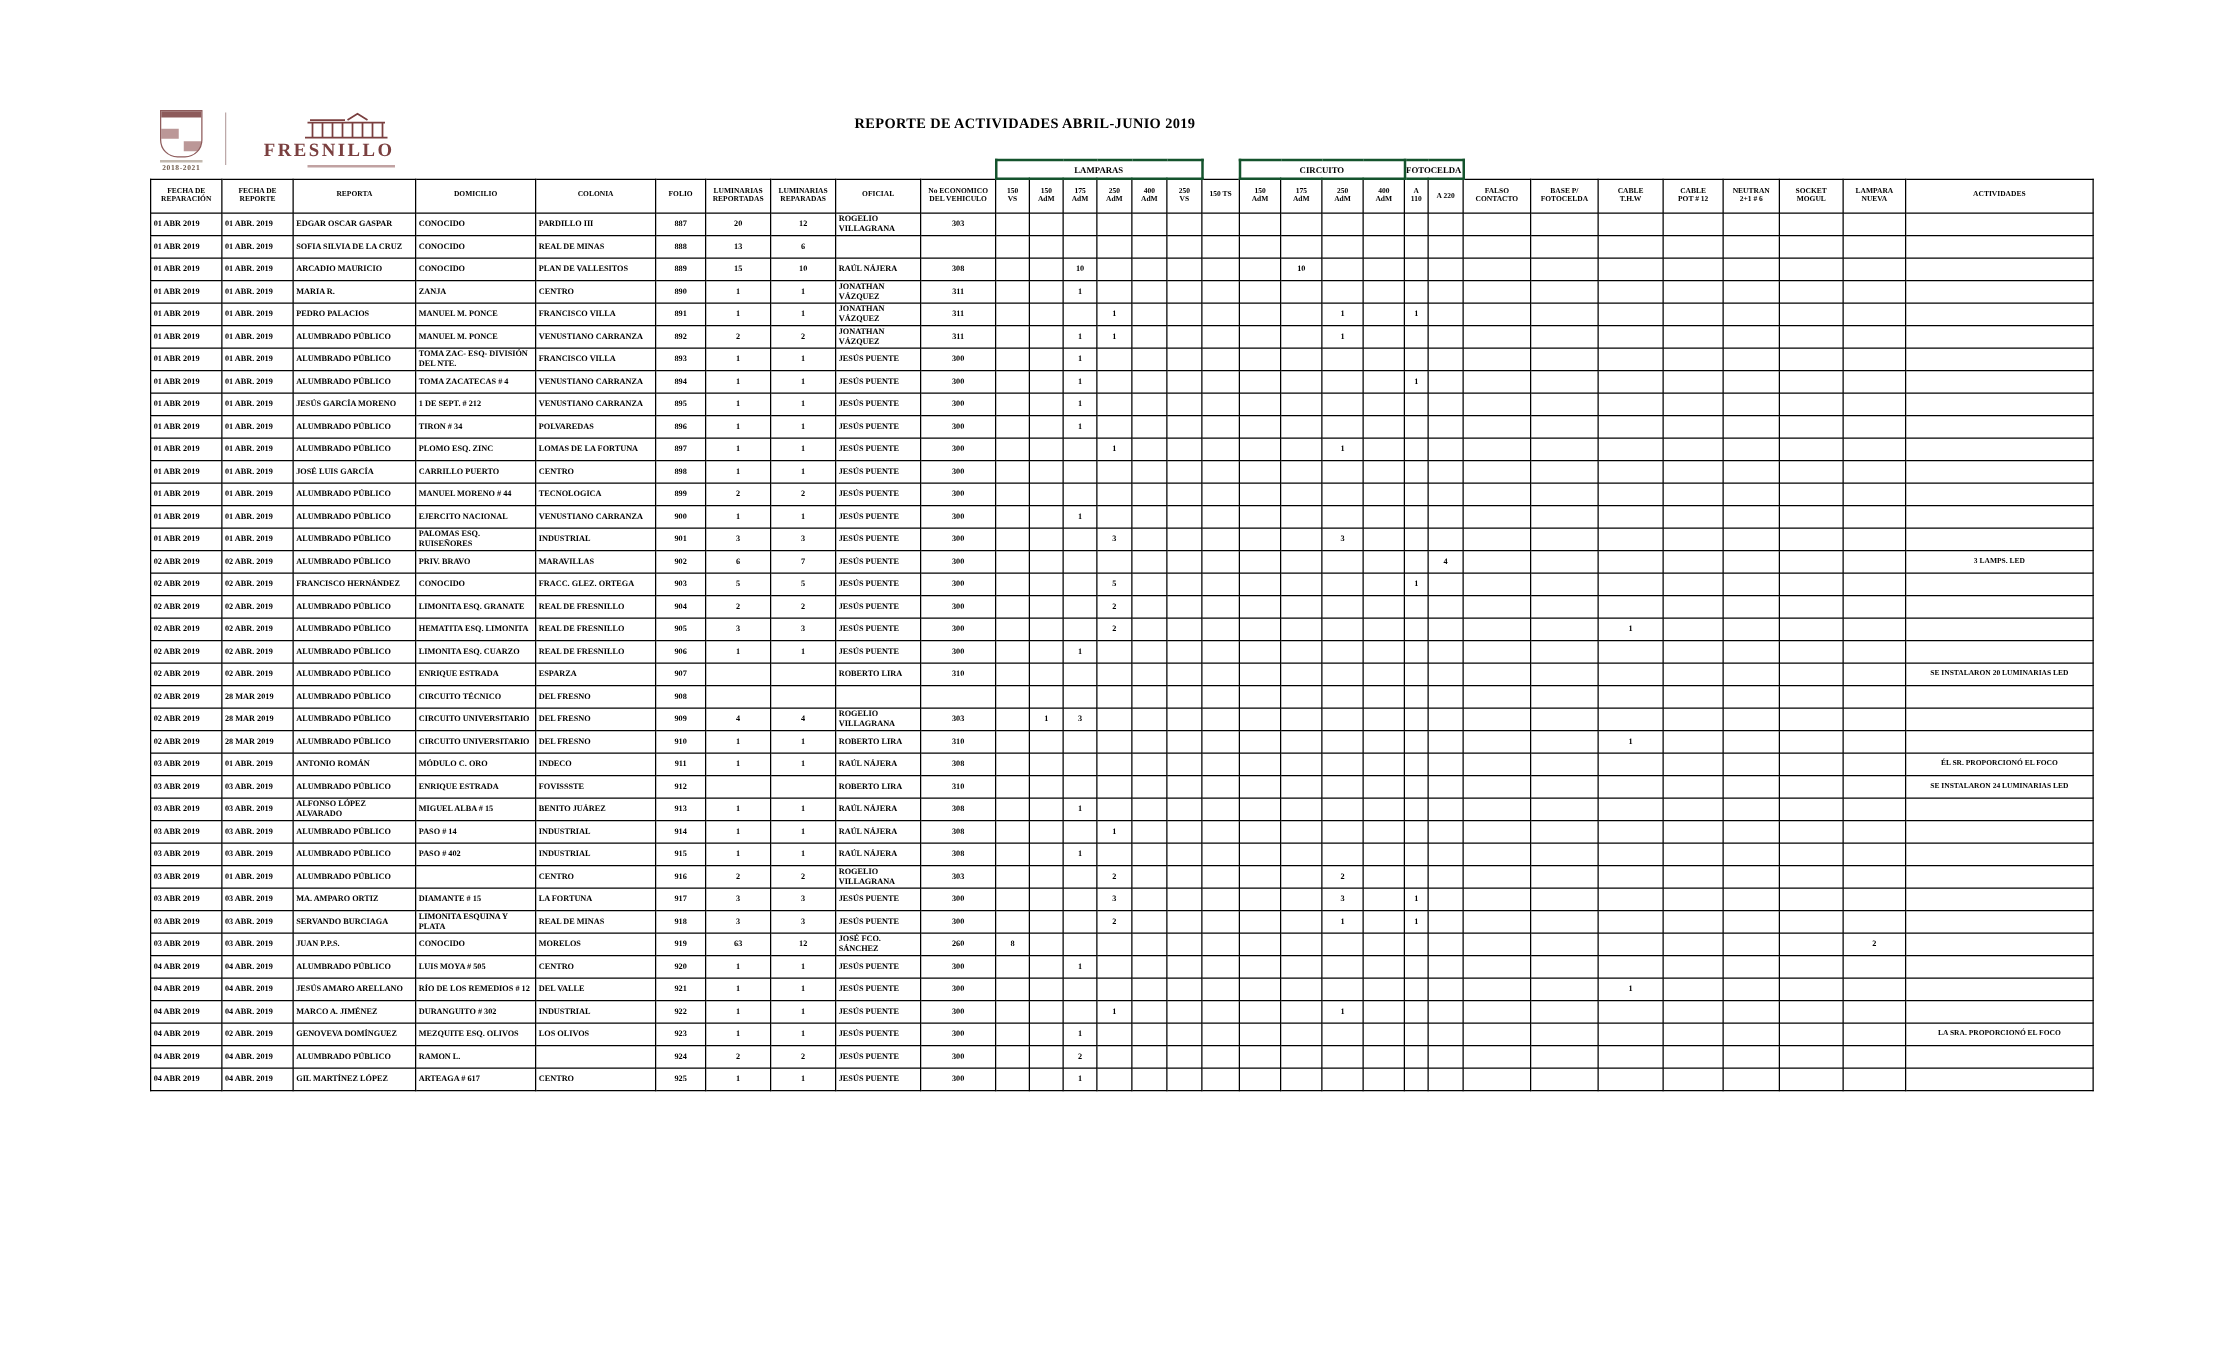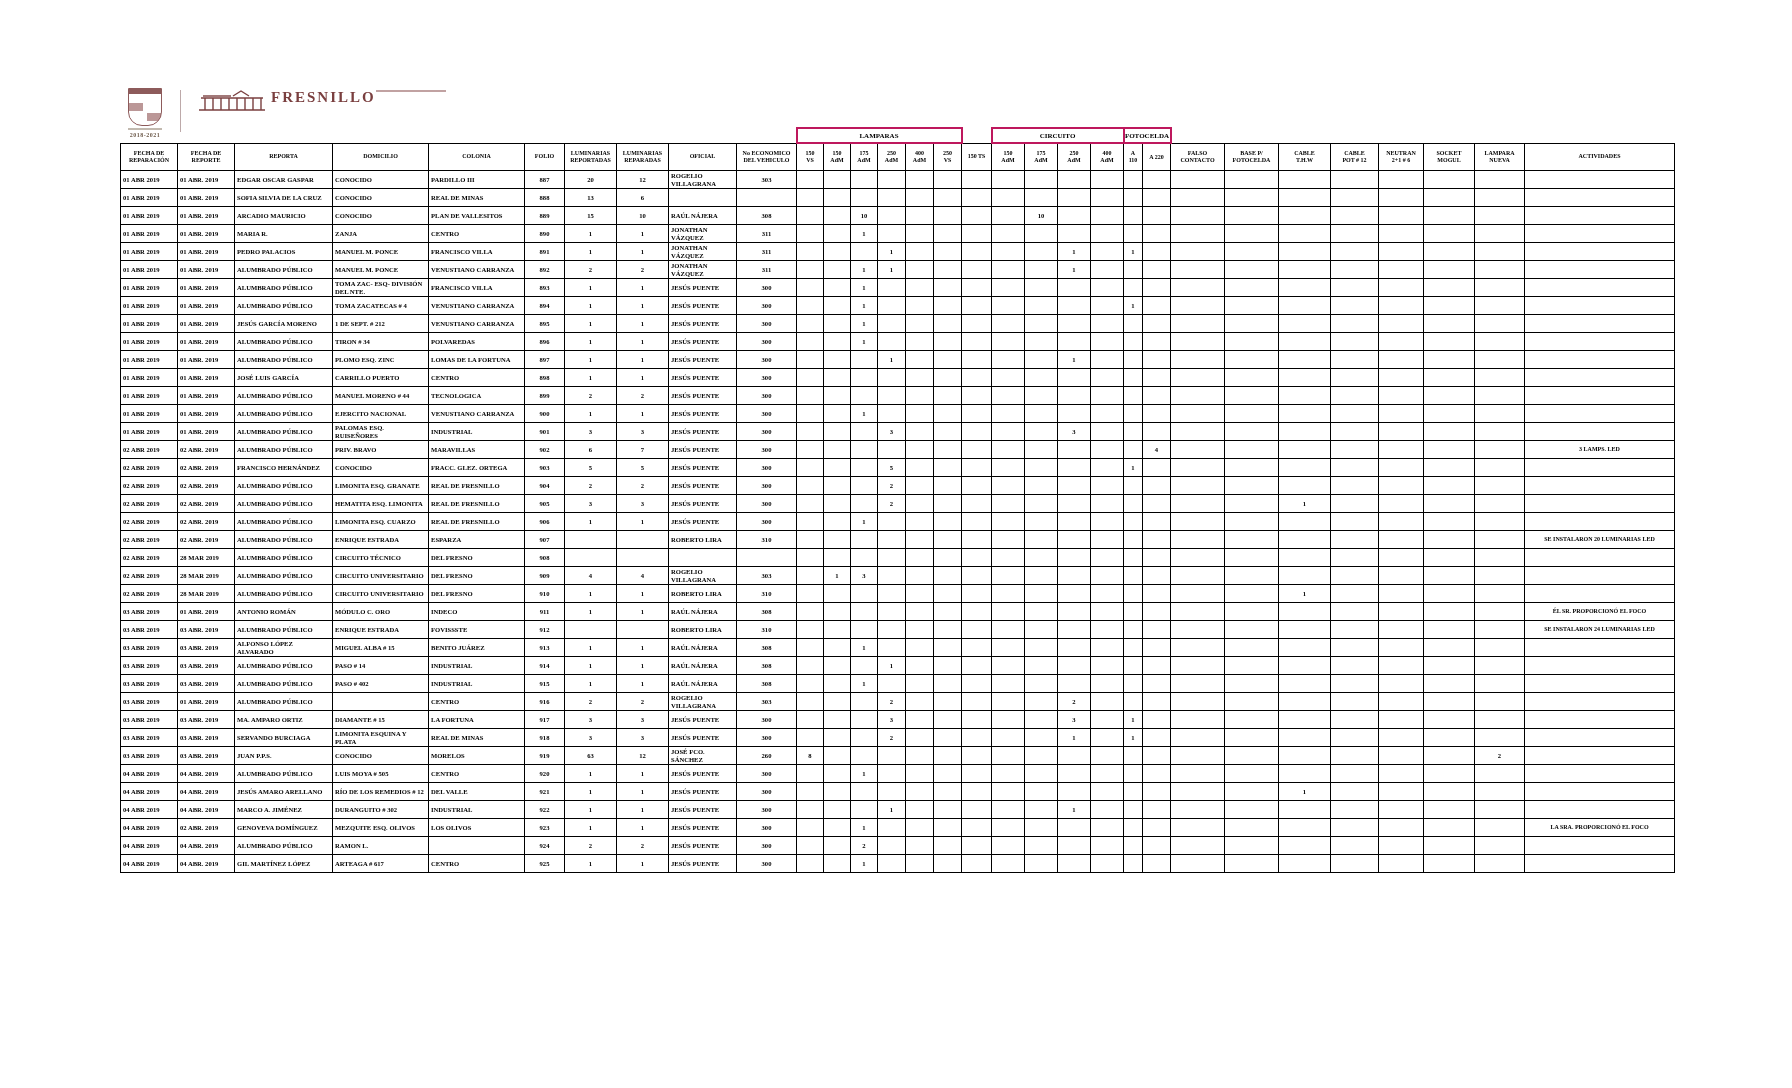--- a/index.html
+++ b/index.html
@@ -15,34 +15,34 @@
   .crest-wrap{display:flex;flex-direction:column;align-items:center;width:46px;}
   .crest{width:32px;height:36px;border:1px solid #7a3f3f;border-radius:0 0 14px 14px;
          background:
            linear-gradient(#7a3f3f,#7a3f3f) 50% 0/32px 5px no-repeat,
            linear-gradient(#b08686,#b08686) 0 14px/14px 8px no-repeat,
            linear-gradient(#b08686,#b08686) 18px 24px/14px 8px no-repeat;
          opacity:.85;}
   .crest-caption{font-size:6px;font-weight:bold;color:#6d5a4a;margin-top:2px;letter-spacing:.5px;text-align:center;}
   .crest-sub{width:34px;height:2px;background:#9a8a7a;margin-top:2px;opacity:.6;}
   .logo-divider{width:1px;height:42px;background:#bda9a9;margin-top:2px;}
-  .brand{display:flex;align-items:flex-start;}
+  .brand{display:flex;flex-direction:column;align-items:flex-end;margin-left:18px;}
   .brand .word{font-size:15px;font-weight:bold;color:#7a3f3f;letter-spacing:2px;margin-top:1px;}
   .tagline-line{width:70px;height:2px;background:#a67b7b;margin-top:2px;opacity:.7;}
 
   
   .title{position:absolute;left:420px;top:93px;width:800px;text-align:center;
          font-size:11.5px;font-weight:bold;color:#000;letter-spacing:.3px;}
 
   
   .tablezone{position:absolute;left:120px;top:127px;}
   table{border-collapse:collapse;table-layout:fixed;font-family:"Liberation Serif",serif;}
   th,td{overflow:hidden;}
   tr.groups th{border:none;height:13px;padding:0;}
-  tr.groups th.gbox{border:2px solid #be185d;font-size:7px;font-weight:bold;text-align:center;padding:0;}
+  tr.groups th.gbox{border:2px solid #14532d;font-size:7px;font-weight:bold;text-align:center;padding:0;}
   tr.labels th{border:1px solid #000;font-size:6px;font-weight:bold;text-align:center;
                white-space:pre-line;line-height:1.15;padding:1px 1px;height:24px;vertical-align:middle;}
   tbody td{border:1px solid #000;font-size:6.6px;font-weight:bold;line-height:1.1;
            padding:0 2px;height:17px;vertical-align:middle;word-wrap:break-word;}
   td.l{text-align:left;}
   td.c{text-align:center;}
   tbody td.act{font-size:6px;text-align:center;}
 </style>
 </head>
 <body>
@@ -71,20 +71,21 @@
           <line x1="52" y1="10" x2="52" y2="22"></line>
           <line x1="60" y1="10" x2="60" y2="22"></line>
           <line x1="68" y1="10" x2="68" y2="22"></line>
         </g>
       </svg>
       <div class="word">FRESNILLO</div>
       <div class="tagline-line"></div>
     </div>
   </div>
 
+  <div class="title">REPORTE DE ACTIVIDADES ABRIL-JUNIO 2019</div>
 
   <div class="tablezone">
     <table id="grid">
       <colgroup>
           <col style="width: 57px;">
           <col style="width: 57px;">
           <col style="width: 98px;">
           <col style="width: 96px;">
           <col style="width: 96px;">
           <col style="width: 40px;">

